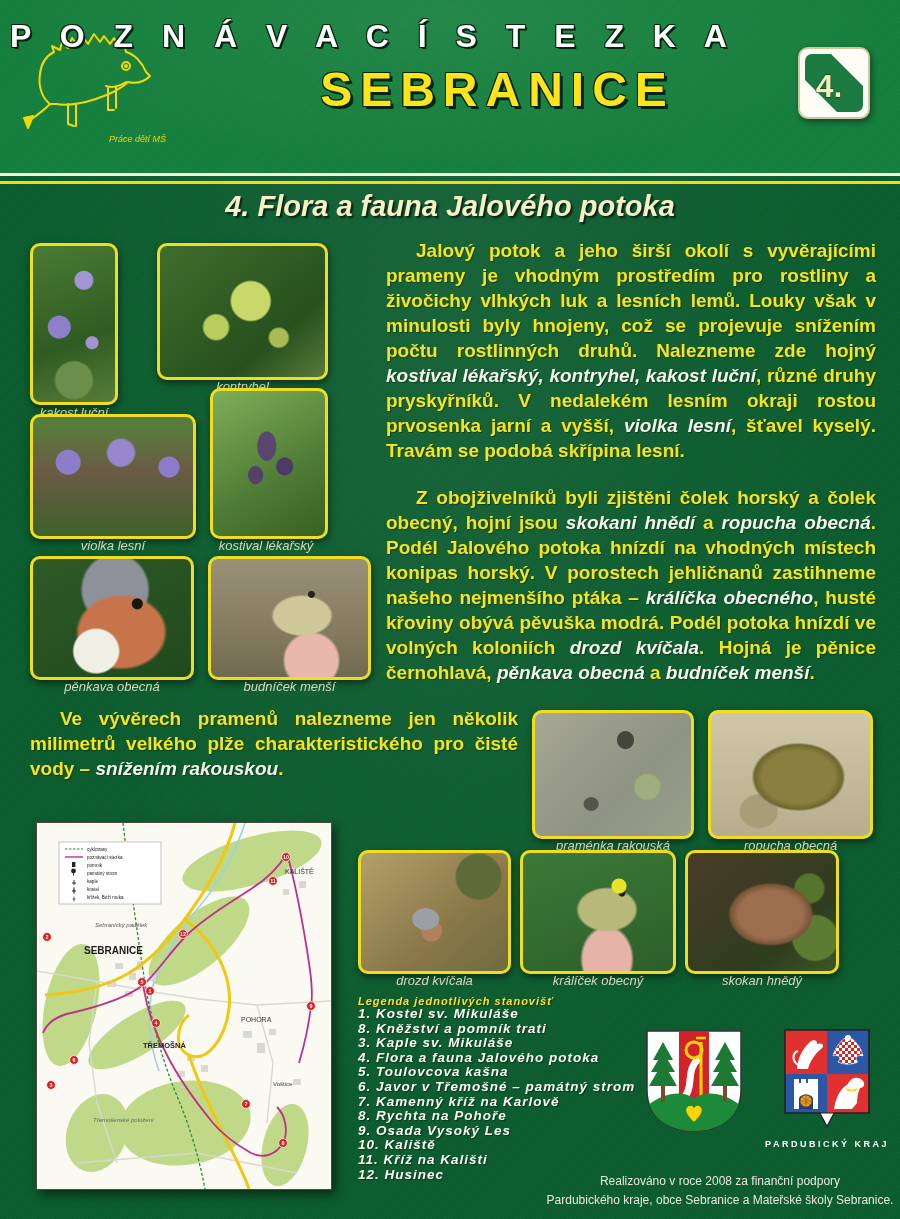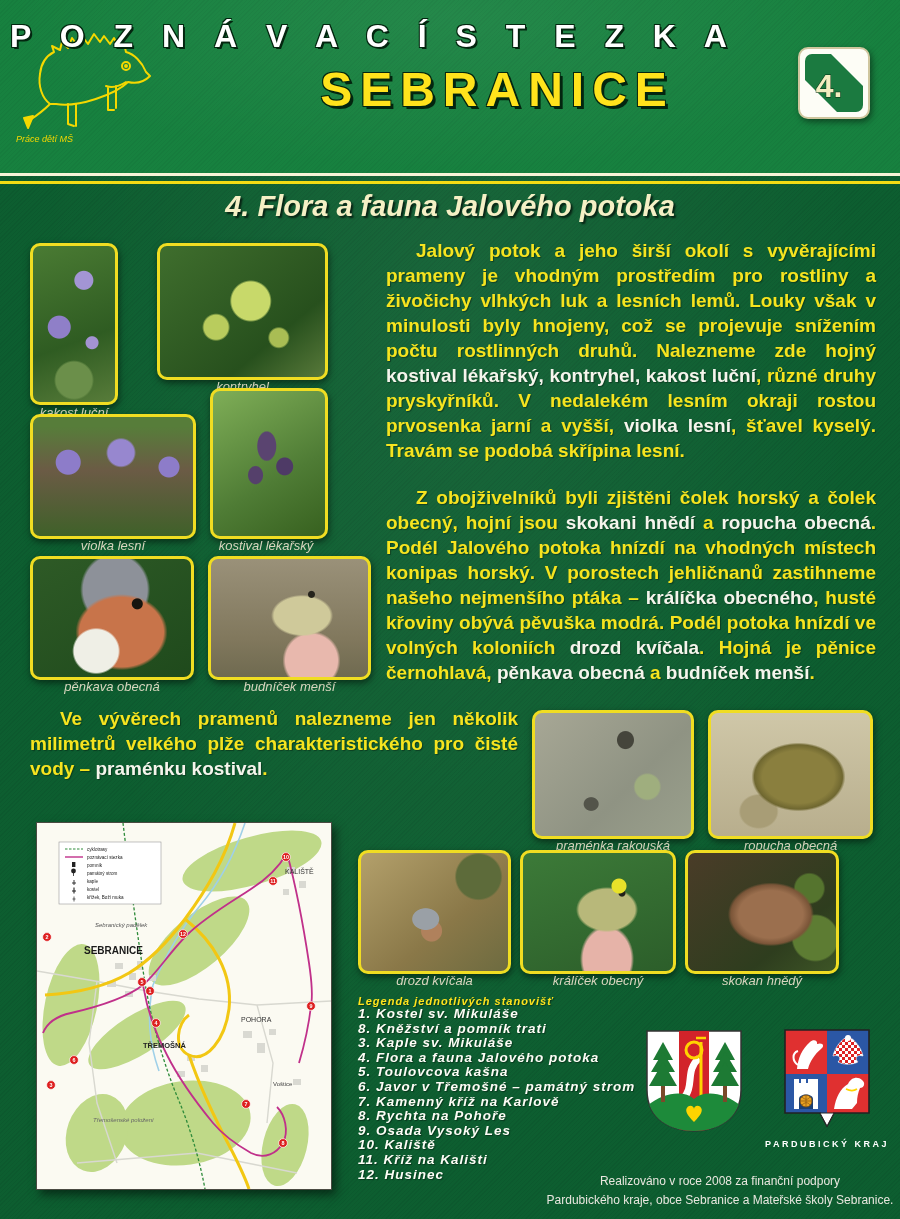--- a/index.html
+++ b/index.html
@@ -31,21 +31,21 @@
     font-size:48px;font-weight:bold;color:#ffe31c;letter-spacing:8px;text-indent:95px;
     text-shadow:3px 3px 0 #03250f,-1px -1px 0 #03250f,1px -1px 0 #03250f,-1px 1px 0 #03250f;
   }
   .main-title2{
     position:absolute;top:114px;left:0;width:900px;text-align:center;
     font-size:41px;font-weight:bold;color:#ffe31c;letter-spacing:1.5px;
     text-shadow:3px 3px 0 #03250f,-1px -1px 0 #03250f,1px -1px 0 #03250f,-1px 1px 0 #03250f;
   }
   .logo{position:absolute;left:16px;top:22px;width:150px;height:120px;}
   .logo-caption{
-    position:absolute;left:16px;top:134px;width:150px;text-align:left;
+    position:absolute;left:16px;top:134px;width:150px;text-align:right;
     font-size:9px;font-style:italic;color:#f5d800;
   }
   .badge{
     position:absolute;left:798px;top:47px;width:72px;height:72px;border-radius:10px;
     box-shadow:2px 3px 6px rgba(0,0,0,.45);
   }
   
   .section-heading{
     position:absolute;top:190px;left:0;width:900px;text-align:center;
     font-size:29px;font-weight:bold;font-style:italic;color:#f5f0c5;
@@ -116,21 +116,21 @@
     radial-gradient(circle at 86% 72%, #5d7c33 22px, transparent 24px),
     radial-gradient(circle at 82% 30%, #55742e 14px, transparent 16px),
     linear-gradient(140deg,#4a3c28,#2e3d1e 70%,#3d5526);}
   
   .text-col{position:absolute;left:386px;top:238px;width:490px;}
   .text-col p, .snail p{
     margin:0 0 22px 0;text-indent:30px;text-align:justify;
     font-size:19px;line-height:25px;font-weight:bold;color:#f6e41f;
     text-shadow:1px 1px 1px rgba(0,0,0,.35);
   }
-  .sp{color:#f5f5ec;margin-top:8px;}
+  .sp{color:#f5f5ec;font-style:italic;margin-top:8px;}
   .snail{position:absolute;left:30px;top:706px;width:488px;}
   
   .map-wrap{
     position:absolute;left:36px;top:822px;width:294px;height:366px;
     border:1px solid #4a4a42;box-shadow:4px 5px 9px rgba(0,0,0,.5);background:#fbfaf2;
   }
   .map-wrap svg{display:block;}
   .map-wrap text{font-family:"Liberation Sans",sans-serif;}
   
   .stations{position:absolute;left:358px;top:995px;width:290px;}
@@ -207,21 +207,21 @@
 
   <div class="photo ph-budnicek" style="left:208px;top:556px;width:157px;height:118px;"></div>
   <div class="caption" style="left:208px;top:679px;width:163px;">budníček menší</div>
 
   <div class="text-col">
     <p><span>Jalový potok a jeho širší okolí s vyvěrajícími prameny je vhodným prostředím pro rostliny a živočichy vlhkých luk a lesních lemů. Louky však v minulosti byly hnojeny, což se projevuje snížením počtu rostlinných druhů. Nalezneme zde hojný </span><span class="sp">kostival lékařský, kontryhel, kakost luční</span><span>, různé druhy pryskyřníků. V nedalekém lesním okraji rostou prvosenka jarní a vyšší, </span><span class="sp">violka lesní</span><span>, šťavel kyselý. Travám se podobá skřípina lesní.</span></p>
     <p><span>Z obojživelníků byli zjištěni čolek horský a čolek obecný, hojní jsou </span><span class="sp">skokani hnědí</span><span> a </span><span class="sp">ropucha obecná</span><span>. Podél Jalového potoka hnízdí na vhodných místech konipas horský. V porostech jehličnanů zastihneme našeho nejmenšího ptáka – </span><span class="sp">králíčka obecného</span><span>, husté křoviny obývá pěvuška modrá. Podél potoka hnízdí ve volných koloniích </span><span class="sp">drozd kvíčala</span><span>. Hojná je pěnice černohlavá, </span><span class="sp">pěnkava obecná</span><span> a </span><span class="sp">budníček menší</span><span>.</span></p>
   </div>
 
   <div class="snail">
-    <p><span>Ve vývěrech pramenů nalezneme jen několik milimetrů velkého plže charakteristického pro čisté vody – </span><span class="sp">praménku kostival</span><span>.</span></p>
+    <p><span>Ve vývěrech pramenů nalezneme jen několik milimetrů velkého plže charakteristického pro čisté vody – </span><span class="sp">snížením rakouskou</span><span>.</span></p>
   </div>
 
   <div class="photo ph-pramenka" style="left:532px;top:710px;width:156px;height:123px;"></div>
   <div class="caption" style="left:532px;top:838px;width:162px;">praménka rakouská</div>
 
   <div class="photo ph-ropucha" style="left:708px;top:710px;width:159px;height:123px;"></div>
   <div class="caption" style="left:708px;top:838px;width:165px;">ropucha obecná</div>
 
   <div class="photo ph-drozd" style="left:358px;top:850px;width:147px;height:118px;"></div>
   <div class="caption" style="left:358px;top:973px;width:153px;">drozd kvíčala</div>

